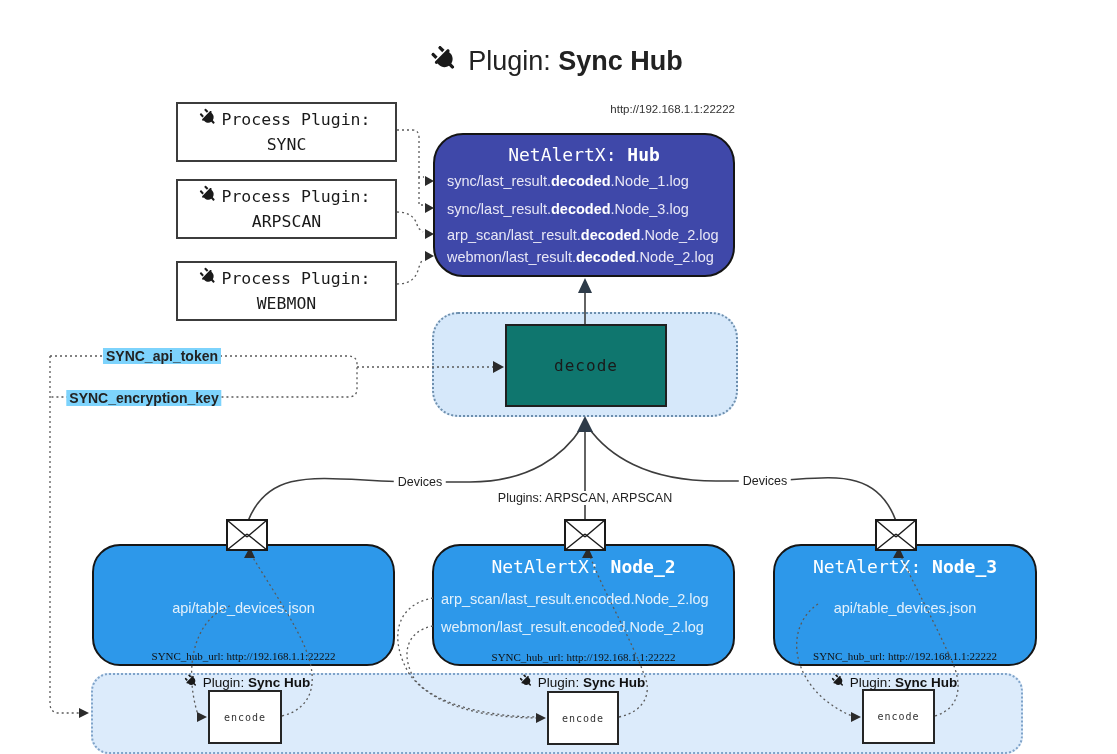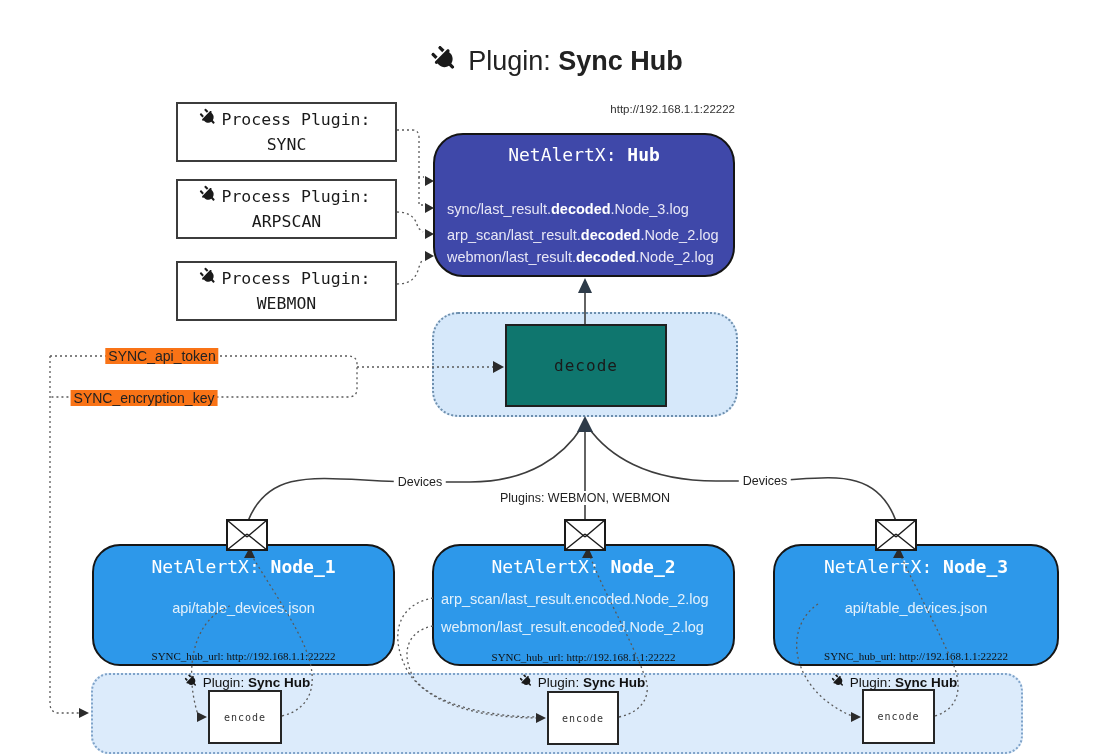--- a/index.html
+++ b/index.html
@@ -51,22 +51,22 @@
   .band { left:91px; top:644px; width:932px; height:81px; background:#dcebfb;
     border:2px dotted #7fa3c9; border-radius:18px; z-index:1; }
   .band-label { top:645px; transform:translateX(-50%); display:flex; align-items:center; gap:4px;
     font-size:13.5px; color:#111; z-index:6; white-space:nowrap; }
   .encode-box { background:#fff; border:2px solid #252525; display:flex; align-items:center; justify-content:center;
     font-size:10px; letter-spacing:1px; color:#333; z-index:2; }
 
   
   .edge-label { background:#fff; padding:0 4px; font-size:12.5px; color:#222; z-index:6; white-space:nowrap;
     transform:translate(-50%,-50%); }
-  .setting-label { background:#f97316; padding:0 3px; font-size:14px; color:#222; z-index:6; white-space:nowrap;
-    transform:translate(-50%,-50%); }
+  .setting-label { background:#7dd3fc; padding:0 3px; font-size:14px; color:#222; z-index:6; white-space:nowrap;
+    transform:translate(-50%,-50%);font-weight:bold; }
 
   svg.overlay { position:absolute; left:0; top:0; z-index:5; pointer-events:none; }
   .solid-edge { fill:none; stroke:#3d3d3d; stroke-width:1.6; }
   .dot-edge { fill:none; stroke:#5a5a5a; stroke-width:1.3; stroke-dasharray:2 3; }
   .dark-arrow { fill:#2e3b49; }
   .sm-arrow { fill:#2b2b2b; }
   .env rect { fill:#fff; stroke:#1a1a1a; stroke-width:2; }
   .env line { stroke:#1a1a1a; stroke-width:1.4; }
 </style>
 </head>
@@ -107,43 +107,43 @@
             <path fill="#1a1a1a" d="M96 0C78.3 0 64 14.3 64 32v96h64V32c0-17.7-14.3-32-32-32zm192 0c-17.7 0-32 14.3-32 32v96h64V32c0-17.7-14.3-32-32-32zM32 160c-17.7 0-32 14.3-32 32s14.3 32 32 32v32c0 77.4 55 142 128 156.8V480c0 17.7 14.3 32 32 32s32-14.3 32-32V412.8C297 398 352 333.4 352 256v-32c17.7 0 32-14.3 32-32s-14.3-32-32-32H32z"></path>
           </svg></span>
         <span>Process Plugin:</span>
       </span>
     <span>WEBMON</span>
   </div>
 
   <div class="abs hub-url">http://192.168.1.1:22222</div>
   <div class="abs hub">
     <div class="abs hub-title mono"><span>NetAlertX: </span><b>Hub</b></div>
+    <div class="abs hub-row" style="top:38px"><span>sync/last_result.</span><b>decoded</b><span>.Node_1.log</span></div>
     <div class="abs hub-row" style="top:66px"><span>sync/last_result.</span><b>decoded</b><span>.Node_3.log</span></div>
     <div class="abs hub-row" style="top:92px"><span>arp_scan/last_result.</span><b>decoded</b><span>.Node_2.log</span></div>
     <div class="abs hub-row" style="top:114px"><span>webmon/last_result.</span><b>decoded</b><span>.Node_2.log</span></div>
   </div>
 
   <div class="abs decode-wrap"></div>
   <div class="abs decode-box mono">decode</div>
 
   <div class="abs setting-label" style="left:162px; top:327px">SYNC_api_token</div>
   <div class="abs setting-label" style="left:144px; top:369px">SYNC_encryption_key</div>
 
   <div class="abs node" style="left:92px; width:303px">
-    <div class="abs node-title mono"><span>NetAlertX: </span><b>Node_1</b></div>
     <div class="abs node-row" style="left:0; right:0; top:54px; text-align:center">api/table_devices.json</div>
     <div class="abs node-url" style="top:104px">SYNC_hub_url: http://192.168.1.1:22222</div>
   </div>
   <div class="abs node" style="left:432px; width:303px">
     <div class="abs node-title mono"><span>NetAlertX: </span><b>Node_2</b></div>
     <div class="abs node-row" style="left:7px; top:45px">arp_scan/last_result.encoded.Node_2.log</div>
     <div class="abs node-row" style="left:7px; top:73px">webmon/last_result.encoded.Node_2.log</div>
     <div class="abs node-url" style="top:105px">SYNC_hub_url: http://192.168.1.1:22222</div>
   </div>
-  <div class="abs node" style="left:773px; width:286px">
+  <div class="abs node" style="left:773px; width:264px">
     <div class="abs node-title mono"><span>NetAlertX: </span><b>Node_3</b></div>
     <div class="abs node-row" style="left:0; right:0; top:54px; text-align:center">api/table_devices.json</div>
     <div class="abs node-url" style="top:104px">SYNC_hub_url: http://192.168.1.1:22222</div>
   </div>
 
   <div class="abs band"></div>
   <div class="abs encode-box mono" style="left:208px; top:661px; width:74px; height:54px">encode</div>
   <div class="abs encode-box mono" style="left:547px; top:662px; width:72px; height:54px">encode</div>
   <div class="abs encode-box mono" style="left:862px; top:660px; width:73px; height:55px">encode</div>
 
@@ -225,15 +225,15 @@
       <rect x="876" y="491" width="40" height="30"></rect>
       <line x1="876" y1="491" x2="896" y2="508"></line>
         <line x1="916" y1="491" x2="896" y2="508"></line>
       <line x1="876" y1="521" x2="896" y2="505"></line>
         <line x1="916" y1="521" x2="896" y2="505"></line>
     </g>
   </svg>
 
   <div class="abs edge-label" style="left:420px; top:453px">Devices</div>
   <div class="abs edge-label" style="left:765px; top:452px">Devices</div>
-  <div class="abs edge-label" style="left:585px; top:469px">Plugins: WEBMON, WEBMON</div>
+  <div class="abs edge-label" style="left:585px; top:469px">Plugins: ARPSCAN, ARPSCAN</div>
 
 </div>
 
 </body></html>

